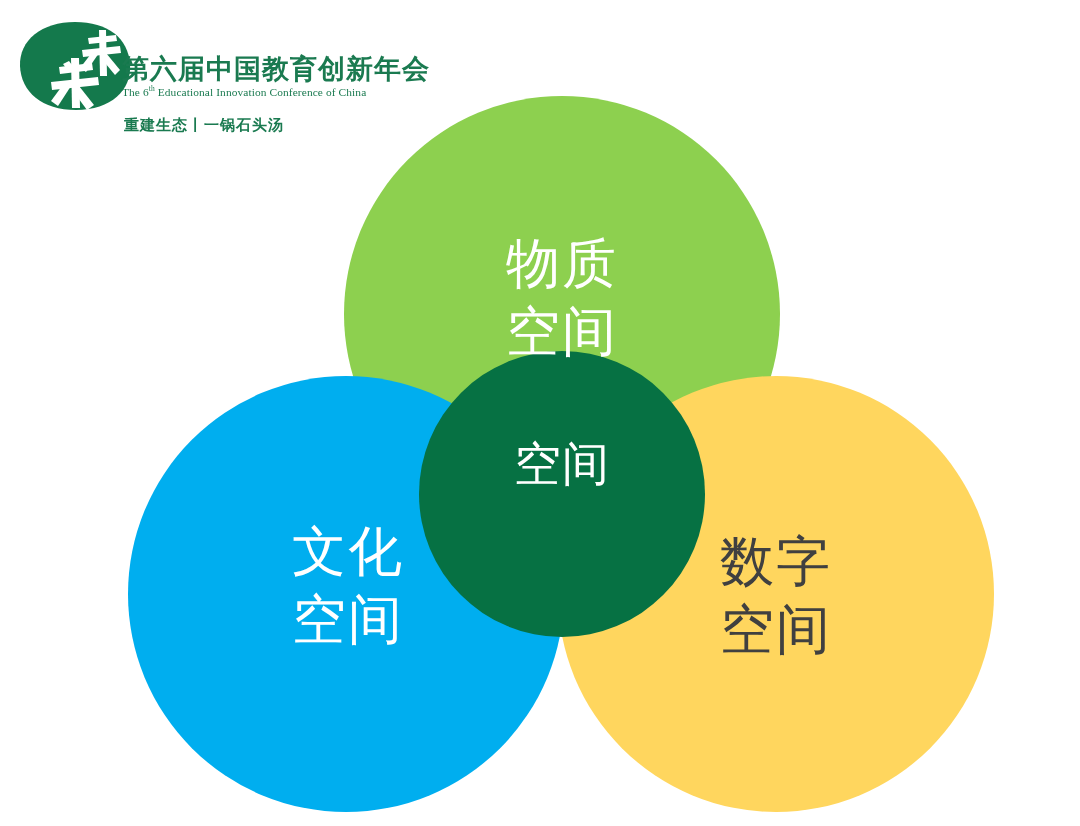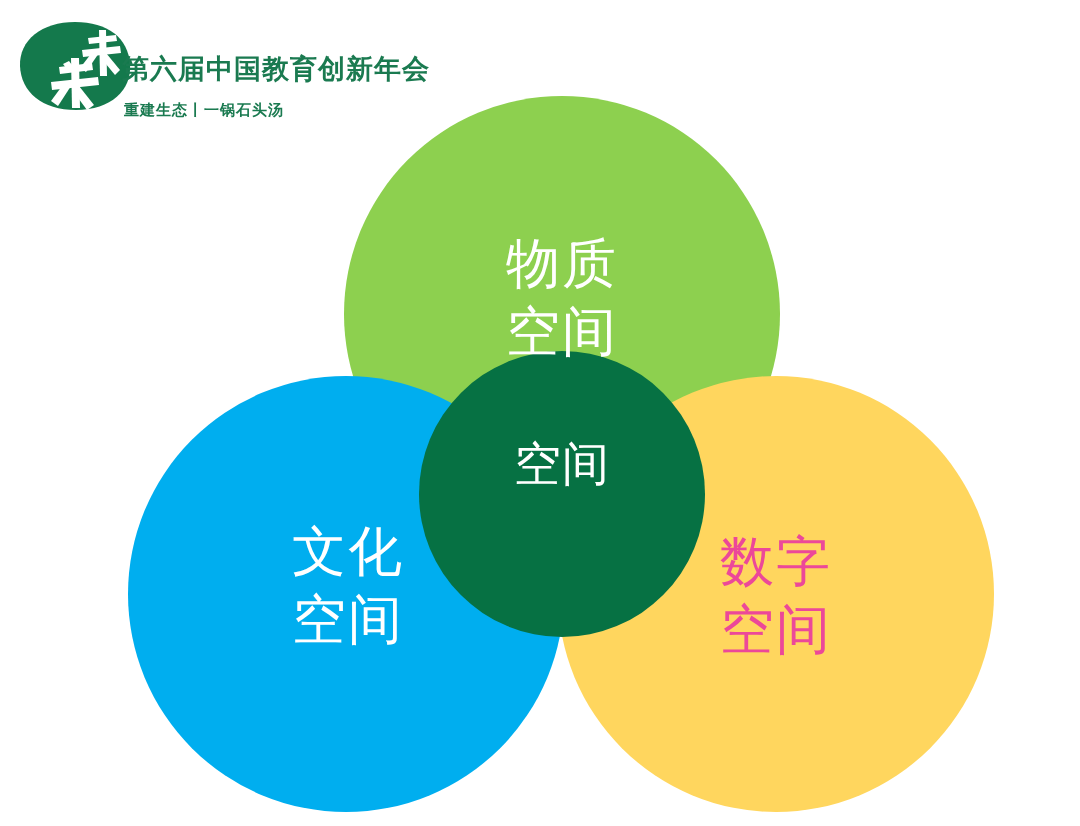--- a/index.html
+++ b/index.html
@@ -193,20 +193,23 @@
           <path d="M55 38 L63 38 L64 88 L56 88 Z"></path>
           <path d="M55 66 L42 86 L35 81 L49 62 Z"></path>
           <path d="M63 66 L78 85 L71 90 L57 71 Z"></path>
           <path d="M47 44 L53 41 L59 49 L53 52 Z"></path>
         </g>
       </svg>
     </div>
 
     <div id="logo-text-block">
       <div class="logo-cn-title" style="color: rgb(26, 122, 80);">第六届中国教育创新年会</div>
+      <div class="logo-en-title" style="color: rgb(26, 122, 80);">
+        <span>The 6</span><sup>th</sup><span> Educational Innovation Conference of China</span>
+      </div>
       <div class="logo-tagline" style="color: rgb(26, 122, 80);">重建生态丨一锅石头汤</div>
     </div>
   </div>
 
   <div id="venn-diagram">
 
     <div id="circle-material" class="venn-circle" style="background: rgb(141, 208, 79);"></div>
 
     <div id="circle-cultural" class="venn-circle" style="background: rgb(0, 174, 239);"></div>
 
@@ -217,21 +220,21 @@
     <div id="label-material" class="venn-label" style="color: rgb(255, 255, 255);">
       <span class="line">物质</span>
       <span class="line">空间</span>
     </div>
 
     <div id="label-cultural" class="venn-label" style="color: rgb(255, 255, 255);">
       <span class="line">文化</span>
       <span class="line">空间</span>
     </div>
 
-    <div id="label-digital" class="venn-label" style="color: #ec4899;">
+    <div id="label-digital" class="venn-label" style="color: #404040;">
       <span class="line">数字</span>
       <span class="line">空间</span>
     </div>
 
     <div id="label-spiritual" class="venn-label" style="color: rgb(255, 255, 255);">
       <span class="line">空间</span>
     </div>
 
   </div>
 </div>

